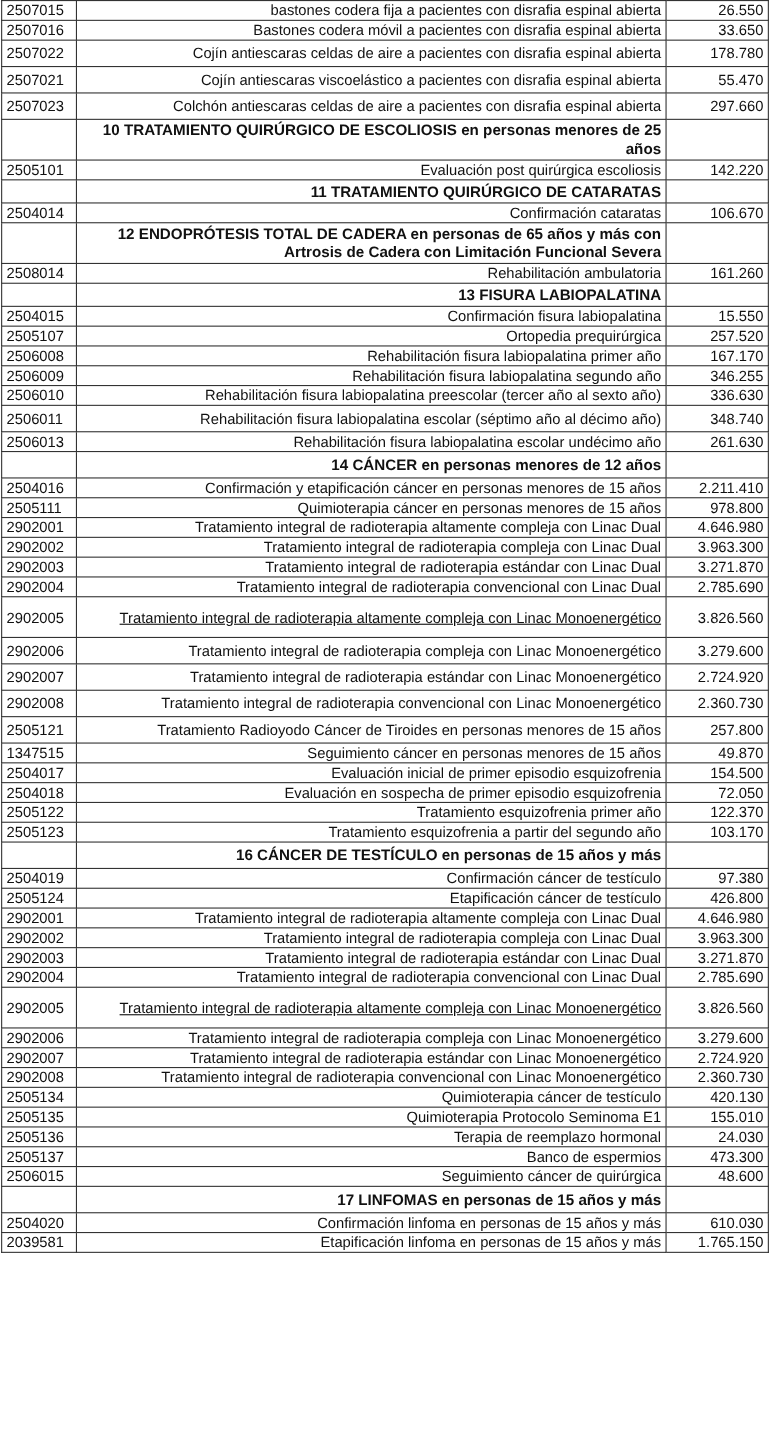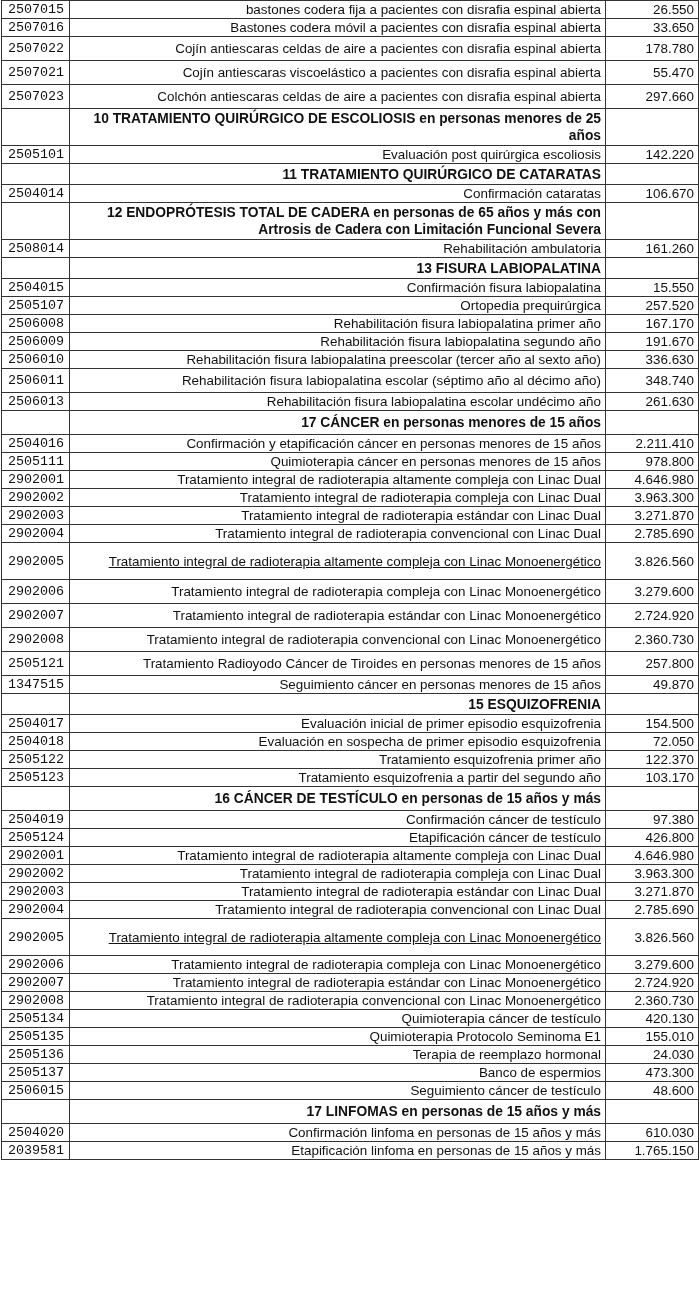--- a/index.html
+++ b/index.html
@@ -1,19 +1,19 @@
 <!DOCTYPE html>
 <html><head>
 <meta charset="utf-8">
 <style>
   html, body { margin: 0; padding: 0; background: #ffffff; }
   body { width: 700px; height: 1306px; overflow: hidden; font-family: "Liberation Sans", sans-serif; color: #111; }
   table { border-collapse: collapse; width: 697px; margin-left: 1px; table-layout: fixed; }
   td { border: 1.5px solid #333; padding: 0 4px; font-size: 13.4px; line-height: 15px; vertical-align: middle; white-space: nowrap; overflow: hidden; }
-  td.code { width: 60px; text-align: center; padding-right: 3px; font-family: Liberation Mono, monospace; }
+  td.code { width: 60px; text-align: left; padding-right: 3px; }
   td.desc { width: 528px; text-align: right; padding-left: 3px; }
   td.val { width: 84px; text-align: right; padding-right: 4px; }
   tr.h18 td { height: 17px; }
   tr.h24 td { height: 23px; }
   tr.h20 td { height: 20px; }
   tr.h38 td { height: 36px; }
   tr.section td.desc { font-weight: bold; font-size: 13.8px; white-space: normal; line-height: 17px; }
   tr.wrap td.desc { white-space: normal; line-height: 15px; text-decoration: underline; }
 </style>
 </head>
@@ -92,40 +92,40 @@
     <td class="val">257.520</td>
   </tr>
       <tr class="h18">
     <td class="code">2506008</td>
     <td class="desc">Rehabilitación fisura labiopalatina primer año</td>
     <td class="val">167.170</td>
   </tr>
       <tr class="h18">
     <td class="code">2506009</td>
     <td class="desc">Rehabilitación fisura labiopalatina segundo año</td>
-    <td class="val">191.670</td>
+    <td class="val">346.255</td>
   </tr>
       <tr class="h18">
     <td class="code">2506010</td>
     <td class="desc">Rehabilitación fisura labiopalatina preescolar (tercer año al sexto año)</td>
     <td class="val">336.630</td>
   </tr>
       <tr class="h24">
     <td class="code">2506011</td>
     <td class="desc">Rehabilitación fisura labiopalatina escolar (séptimo año al décimo año)</td>
     <td class="val">348.740</td>
   </tr>
       <tr class="h18">
     <td class="code">2506013</td>
     <td class="desc"> Rehabilitación fisura labiopalatina escolar undécimo año</td>
     <td class="val">261.630</td>
   </tr>
       <tr class="h24 section">
     <td class="code"></td>
-    <td class="desc">17  CÁNCER en personas menores de 15 años</td>
+    <td class="desc">14  CÁNCER en personas menores de 12 años</td>
     <td class="val"></td>
   </tr>
       <tr class="h18">
     <td class="code">2504016</td>
     <td class="desc">Confirmación y etapificación cáncer en personas menores de 15 años</td>
     <td class="val">2.211.410</td>
   </tr>
       <tr class="h18">
     <td class="code">2505111</td>
     <td class="desc">Quimioterapia cáncer en personas menores de 15 años</td>
@@ -174,25 +174,20 @@
       <tr class="h24">
     <td class="code">2505121</td>
     <td class="desc">Tratamiento Radioyodo Cáncer de Tiroides en personas menores de 15 años</td>
     <td class="val">257.800</td>
   </tr>
       <tr class="h18">
     <td class="code">1347515</td>
     <td class="desc">Seguimiento cáncer en personas menores de 15 años</td>
     <td class="val">49.870</td>
   </tr>
-      <tr class="h20 section">
-    <td class="code"></td>
-    <td class="desc">15  ESQUIZOFRENIA</td>
-    <td class="val"></td>
-  </tr>
       <tr class="h18">
     <td class="code">2504017</td>
     <td class="desc">Evaluación inicial de primer episodio esquizofrenia</td>
     <td class="val">154.500</td>
   </tr>
       <tr class="h18">
     <td class="code">2504018</td>
     <td class="desc">Evaluación en sospecha de primer episodio esquizofrenia</td>
     <td class="val">72.050</td>
   </tr>
@@ -276,21 +271,21 @@
     <td class="desc">Terapia de reemplazo hormonal</td>
     <td class="val">24.030</td>
   </tr>
       <tr class="h18">
     <td class="code">2505137</td>
     <td class="desc">Banco de espermios</td>
     <td class="val">473.300</td>
   </tr>
       <tr class="h18">
     <td class="code">2506015</td>
-    <td class="desc">Seguimiento cáncer de testículo</td>
+    <td class="desc">Seguimiento cáncer de quirúrgica</td>
     <td class="val">48.600</td>
   </tr>
       <tr class="h24 section">
     <td class="code"></td>
     <td class="desc">17  LINFOMAS en personas de 15 años y más</td>
     <td class="val"></td>
   </tr>
       <tr class="h18">
     <td class="code">2504020</td>
     <td class="desc">Confirmación linfoma en personas de 15 años y más</td>

